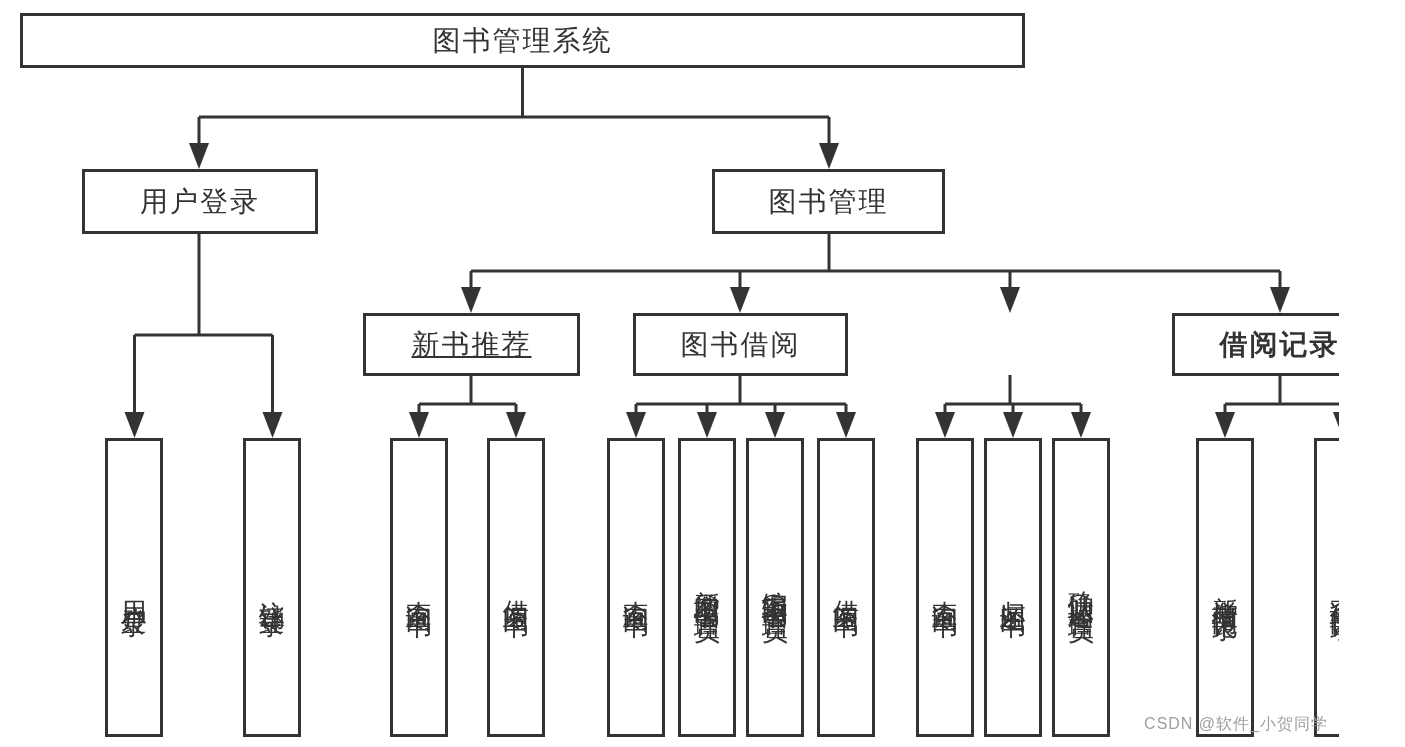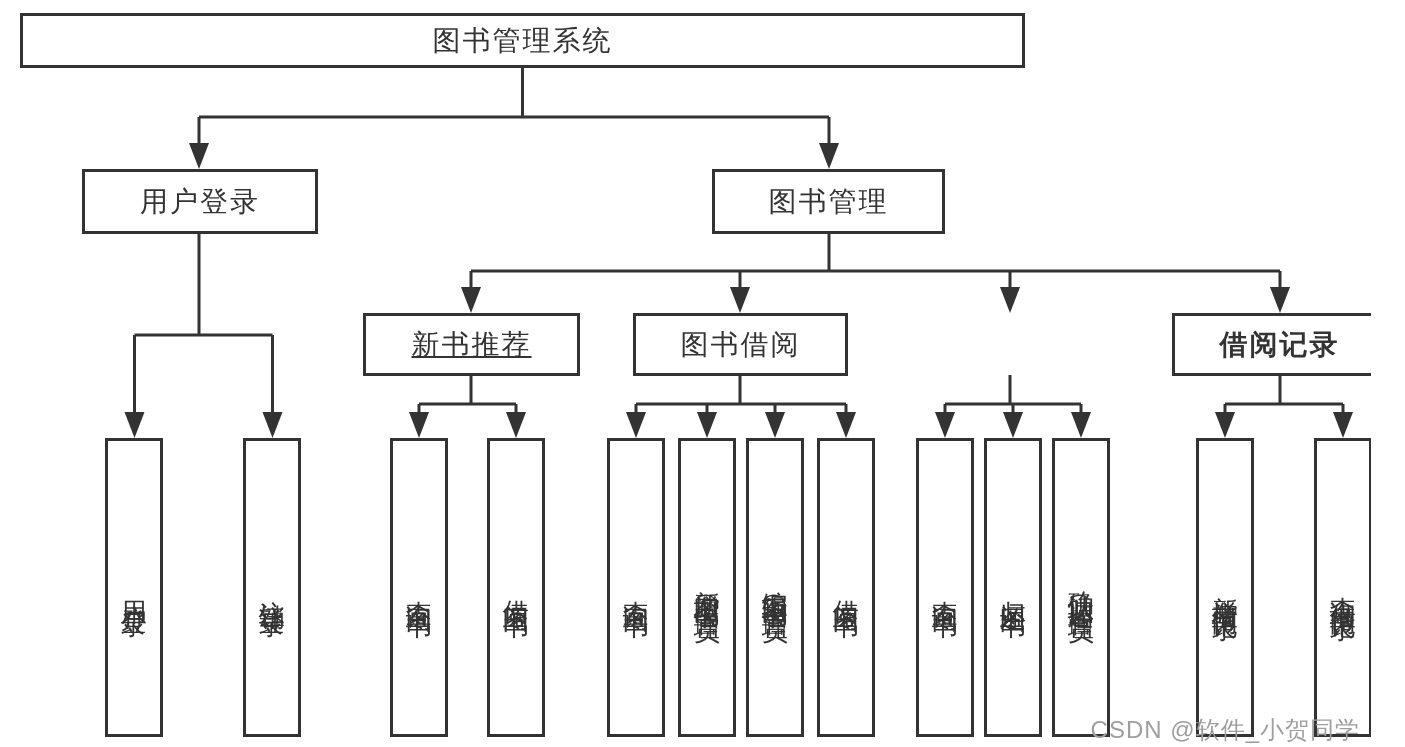--- a/index.html
+++ b/index.html
@@ -1,18 +1,18 @@
 <!DOCTYPE html>
 <html><head>
 <meta charset="utf-8">
 <style>
   html,body { margin:0; padding:0; background:#ffffff; }
   #canvas {
     position:relative; width:1339px; height:747px; background:#ffffff;
-    font-family:"Liberation Sans","DejaVu Sans",sans-serif; overflow:hidden;padding-left:32px;
+    font-family:"Liberation Sans","DejaVu Sans",sans-serif; overflow:hidden;
   }
   #connectors { position:absolute; left:0; top:0; width:1405px; height:747px; pointer-events:none; }
   .node {
     position:absolute; box-sizing:border-box;
     border:3px solid #333333; background:#ffffff; color:#333333;
     display:flex; align-items:center; justify-content:center;
     text-align:center;
   }
   .h { font-size:28px; letter-spacing:2px; white-space:nowrap; }
   .v {
@@ -36,21 +36,21 @@
   #n-bor-add-book      { left:678px; }
   #n-bor-edit-book     { left:746px; }
   #n-bor-borrow-book   { left:817px; }
   #n-cur-query-book    { left:916px; }
   #n-cur-return-book   { left:984px; }
   #n-cur-confirm-return{ left:1052px; }
   #n-rcd-add-record    { left:1196px; }
   #n-rcd-query-record  { left:1314px; }
   .watermark {
     position:absolute; right:11px; top:714px;
-    font-size:24px; letter-spacing:1px; color:#9e9e9e; white-space:nowrap;
+    font-size:16px; letter-spacing:1px; color:#9e9e9e; white-space:nowrap;
   }
 </style>
 </head>
 <body>
 
 <div id="canvas">
 
   <svg id="connectors" viewBox="0 0 1405 747" xmlns="http://www.w3.org/2000/svg">
     <g stroke="#333333" stroke-width="3" fill="none">
 

